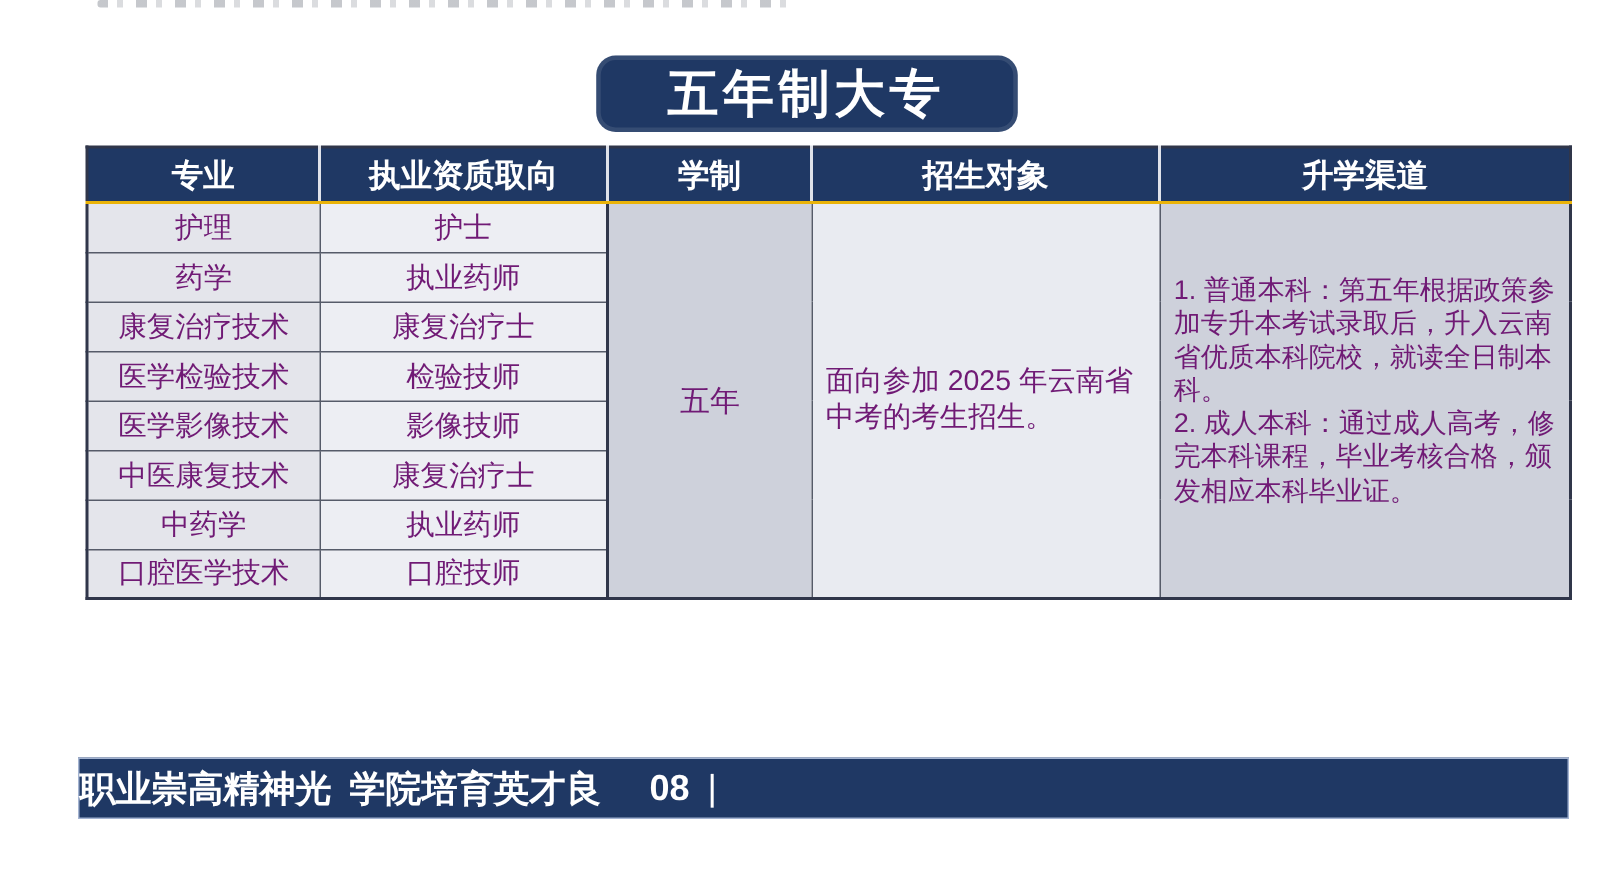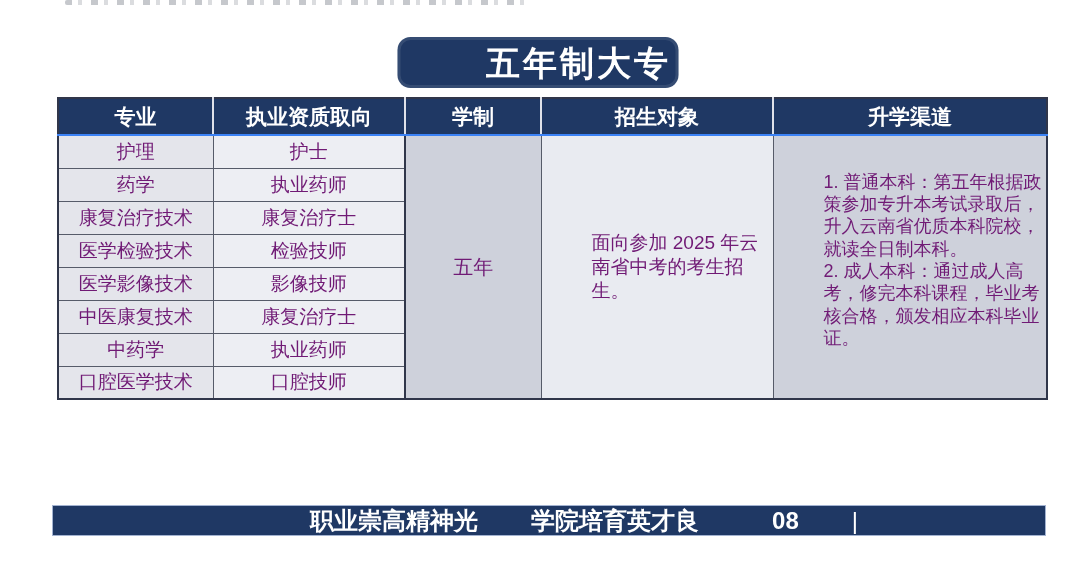--- a/index.html
+++ b/index.html
@@ -1,15 +1,15 @@
 <!DOCTYPE html>
 <html><head>
 <meta charset="utf-8">
 <style>
-  * { box-sizing: border-box; padding-left: 41px; }
+  * { box-sizing: border-box; }
   html, body { margin: 0; padding: 0; background: #ffffff; }
   .page {
     position: relative;
     width: 1075px;
     height: 588px;
     background: #ffffff;
     font-family: "Liberation Sans", "DejaVu Sans", sans-serif;
     overflow: hidden;
   }
 
@@ -52,21 +52,21 @@
     border: 2px solid #30364a;
   }
   .program-table th {
     background: #1f3864;
     color: #ffffff;
     font-size: 21px;
     font-weight: bold;
     height: 37px;
     padding: 0;
     border-left: 2px solid #dfe2ea;
-    border-bottom: 2px solid #3b82f6;
+    border-bottom: 2px solid #eab308;
   }
   .program-table th:first-child { border-left: none; }
   .program-table td {
     font-size: 19px;
     color: #701a75;
     text-align: center;
     vertical-align: middle;
     height: 33px;
     padding: 0;
     border: 1px solid #565b69;
@@ -91,26 +91,26 @@
     width: 1020px;
     font-size: 20px;
     line-height: 24px;
     color: #2f3136;
   }
   .note .note-line { display: block; }
 
   .footer-bar {
     position: absolute;
     left: 52px; top: 505px;
-    width: 994px; height: 31px;
+    width: 994px; height: 41px;
     background: #1f3864;
     border: 1px solid #a3b3d1;
     display: flex;
     align-items: center;
-    justify-content: center;
+    justify-content: flex-start;
     padding-right: 12px;
     color: #ffffff;
     font-weight: bold;
     font-size: 24px;
   }
   .footer-bar .motto-right { margin-left: 12px; }
   .footer-bar .page-number { margin-left: 32px; }
   .footer-bar .divider { margin-left: 12px; font-weight: normal; }
 </style>
 </head>

